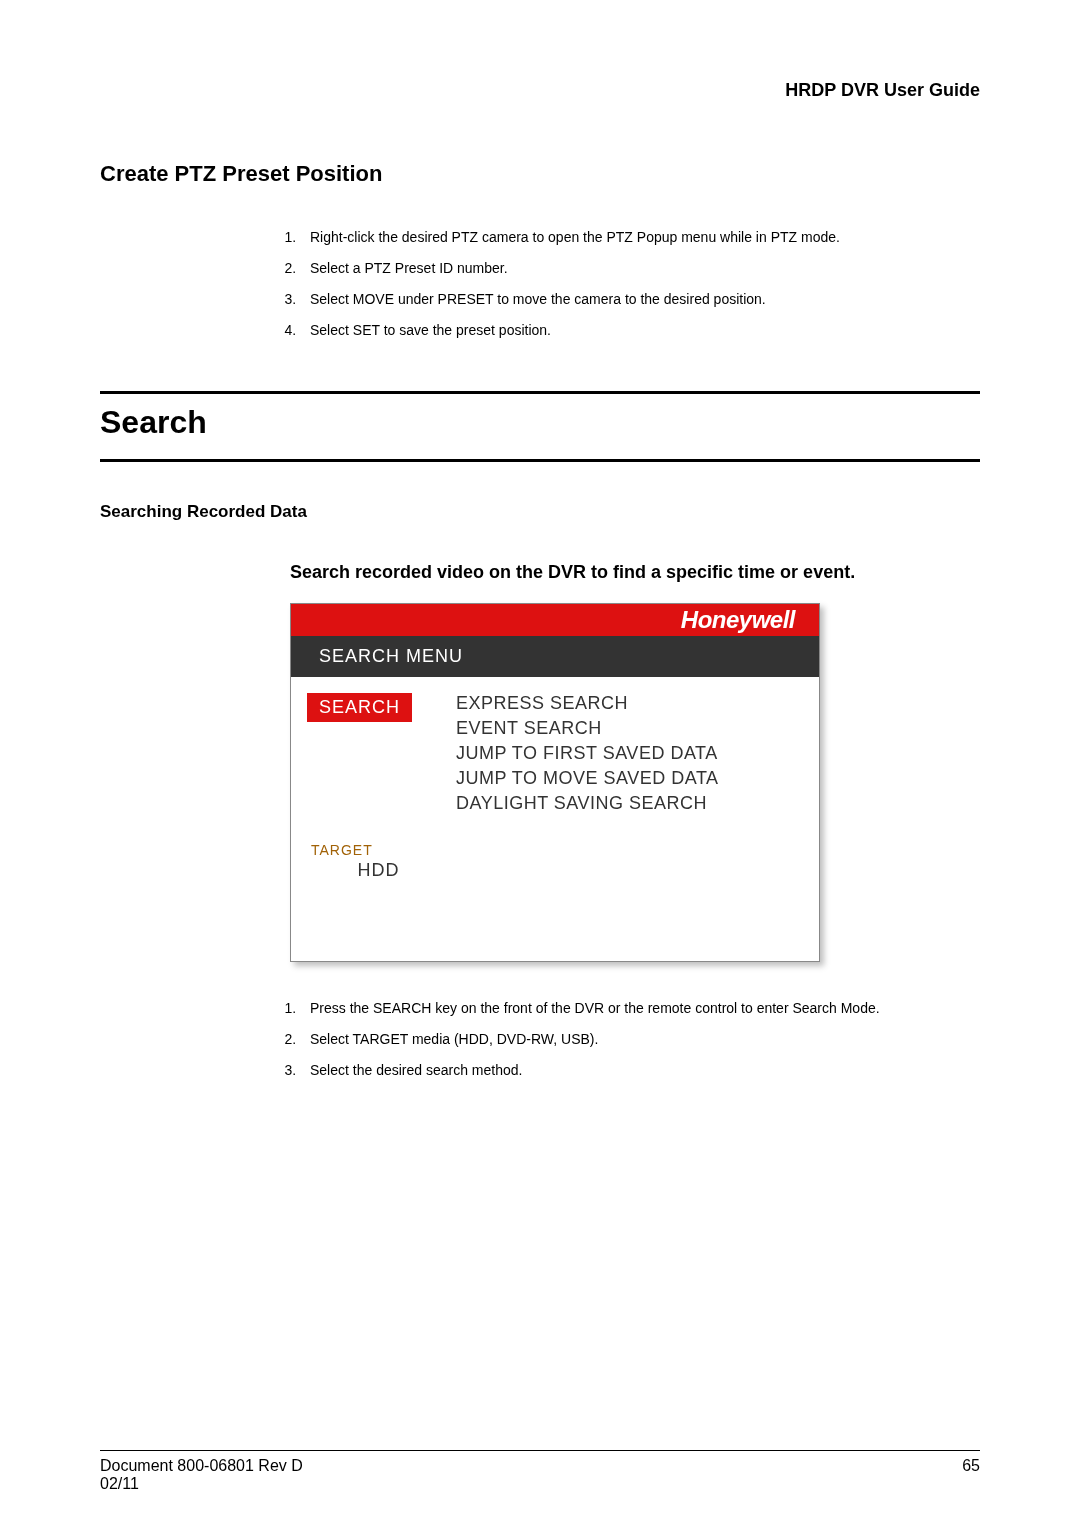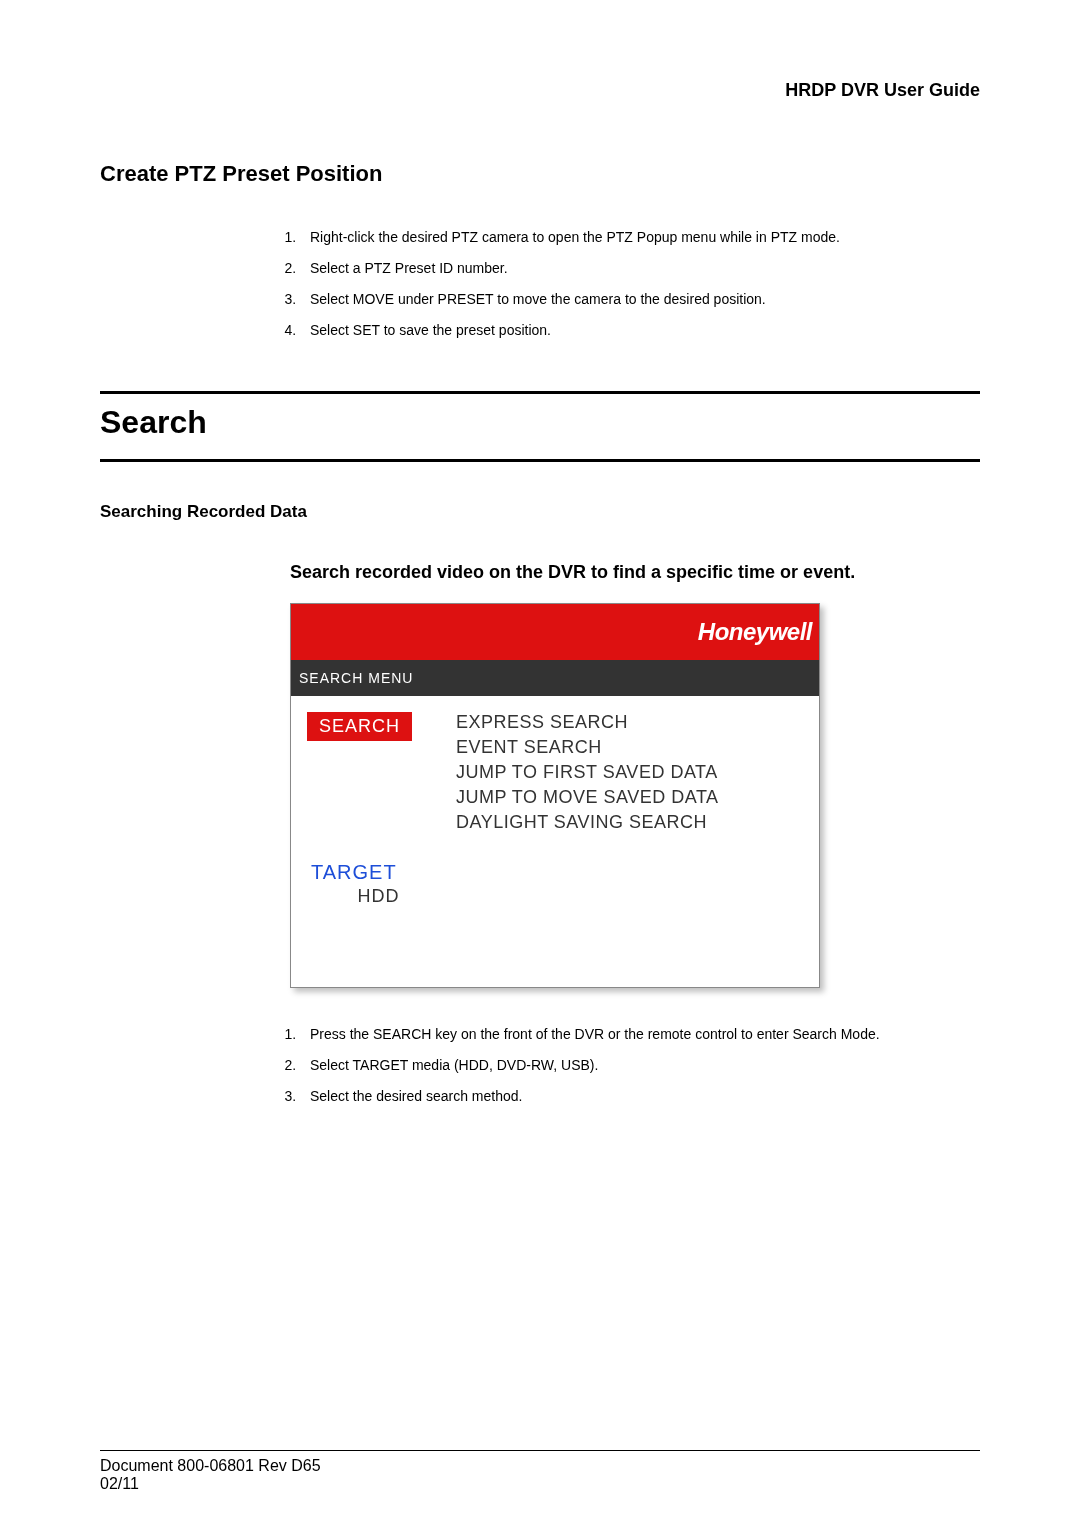--- a/index.html
+++ b/index.html
@@ -63,60 +63,60 @@
   }
   .screenshot {
     margin-left: 190px;
     width: 530px;
     border: 1px solid #888;
     box-shadow: 4px 4px 6px rgba(0,0,0,0.25);
     margin-bottom: 36px;
   }
   .screenshot .red-bar {
     background: #d11;
-    height: 56px;
+    height: 32px;
     display: flex;
     justify-content: flex-end;
     align-items: center;
-    padding-right: 7px;
+    padding-right: 24px;
   }
   .screenshot .brand {
     color: #fff;
     font-weight: bold;
     font-style: italic;
     font-size: 24px;
     letter-spacing: -0.5px;
   }
   .screenshot .menu-title {
     color: #fff;
     background: #333;
-    padding: 10px 8px;
-    font-size: 14px;
+    padding: 10px 28px;
+    font-size: 18px;
     letter-spacing: 1px;
   }
   .screenshot .menu-body {
     display: flex;
     background: #fff;
   }
   .screenshot .left-col {
     width: 155px;
     padding: 16px 0 30px 16px;
   }
   .screenshot .left-col .tab-active {
     background: #d11;
     color: #fff;
     padding: 4px 12px;
     font-size: 18px;
     letter-spacing: 1px;
     display: inline-block;
     margin-bottom: 120px;
   }
   .screenshot .left-col .target-label {
-    color: #1d4ed8;
-    font-size: 20px;
+    color: #a16207;
+    font-size: 14px;
     letter-spacing: 1px;
     padding-left: 4px;
   }
   .screenshot .left-col .target-value {
     color: #333;
     font-size: 18px;
     letter-spacing: 1px;
     padding-left: 4px;
     margin-top: 2px;
     margin-bottom: 50px;
@@ -132,23 +132,24 @@
     letter-spacing: 0.5px;
     margin-bottom: 4px;
   }
   .footer-rule {
     border: none;
     border-top: 1px solid #000;
     margin-top: auto;
   }
   .footer {
     display: flex;
-    justify-content: flex-start;
+    justify-content: space-between;
     font-size: 16px;
     padding-top: 6px;
+    gap: 13px;
   }
 </style>
 </head>
 <body>
 
 <div class="page">
 
   <div class="header-right">HRDP DVR User Guide</div>
 
   <div class="section-h3">Create PTZ Preset Position</div>

